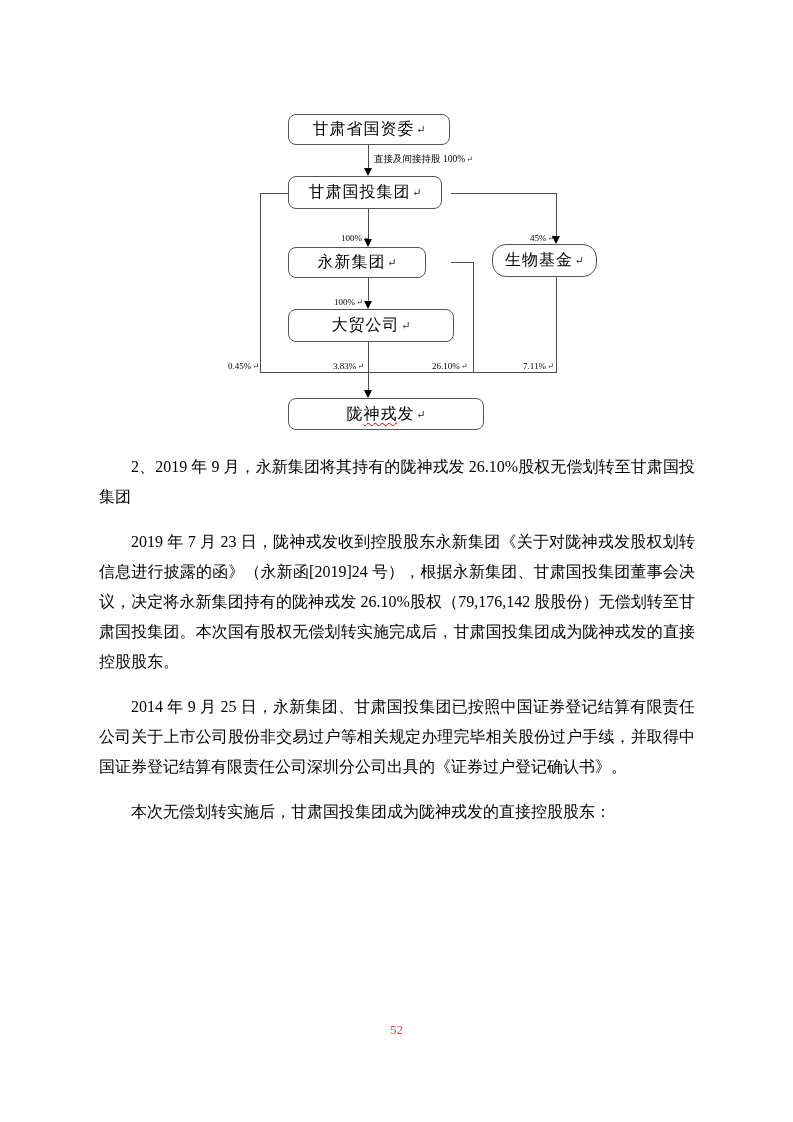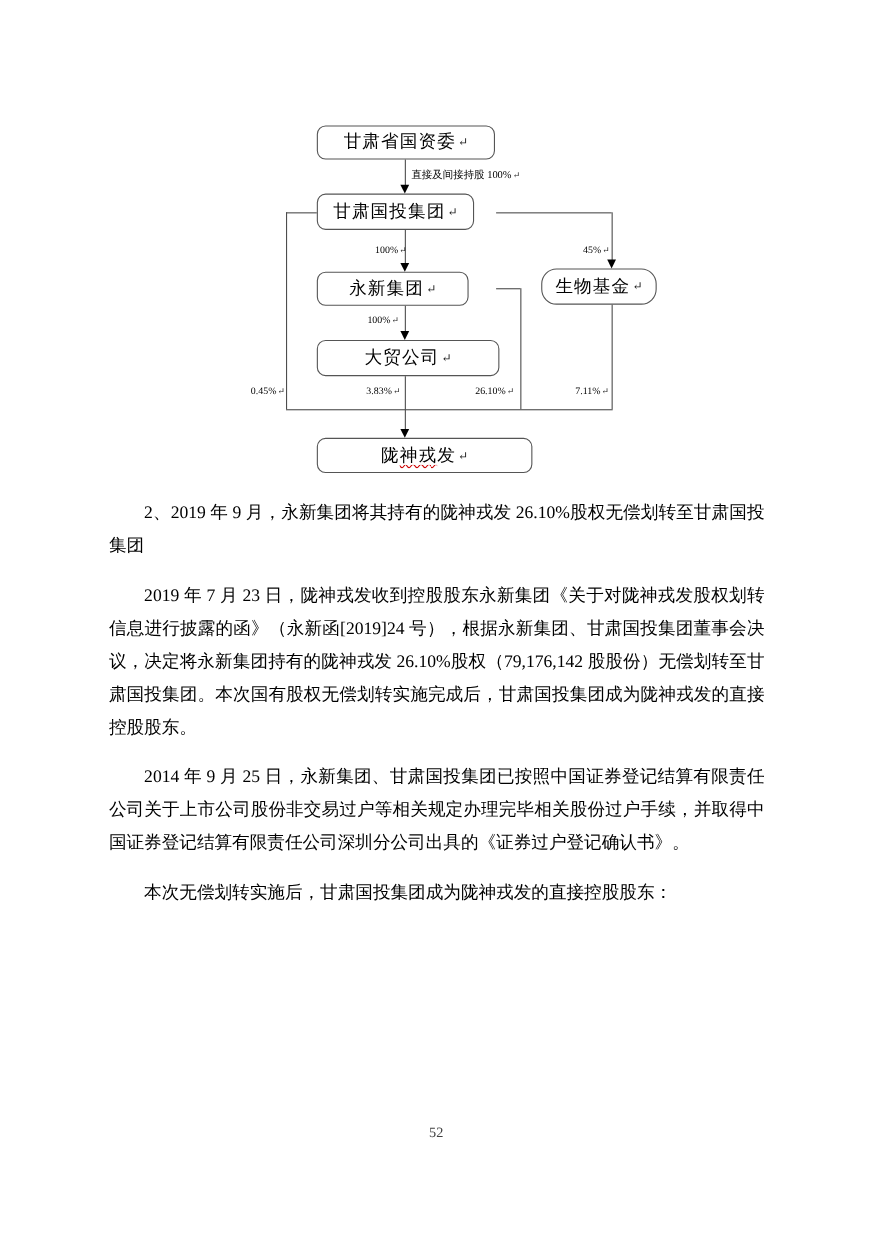--- a/index.html
+++ b/index.html
@@ -20,55 +20,55 @@
   .ret-sm { font-size:8px; color:#222; margin-left:1px; }
   .hline, .vline { position:absolute; background:#4d4d4d; }
   .hline { height:1px; }
   .vline { width:1px; }
   .arrow-down {
     position:absolute; width:0; height:0;
     border-left:4px solid transparent; border-right:4px solid transparent;
     border-top:8px solid #000;
   }
   .pct {
-    position:absolute; font-size:9px; white-space:nowrap; color:#000;
+    position:absolute; font-size:9px; white-space:nowrap; color:#000;margin-top:11px;
   }
   .edge-caption {
     position:absolute; font-size:9.5px; white-space:nowrap; color:#000;
   }
   .wavy {
     text-decoration:underline; text-decoration-style:wavy;
     text-decoration-color:#cc0000; text-decoration-thickness:1px;
     text-underline-offset:3px;
   }
   
   .textblock {
     position:absolute; left:99px; top:452px; width:596px;
     font-size:16px; line-height:30px; text-align:justify;
   }
   .para { margin:0 0 15px 0; text-indent:2em; }
   
   .footer {
     position:absolute; left:0; top:1022px; width:100%;
-    text-align:center; font-size:13px; color:#404040;
+    text-align:center; font-size:13px; color:#ef4444;
   }
 </style>
 </head>
 <body>
 
 <div class="page">
 
   <div class="diagram">
 
     <div class="node" style="left:288px; top:114px; width:162px; height:31px;">
       <span>甘肃省国资委</span>
         <span class="ret">↵</span>
     </div>
 
-    <div class="node" style="left:288px; top:176px; width:143px; height:33px;">
+    <div class="node" style="left:288px; top:176px; width:154px; height:33px;">
       <span>甘肃国投集团</span>
         <span class="ret">↵</span>
     </div>
 
     <div class="node" style="left:288px; top:247px; width:138px; height:31px;">
       <span>永新集团</span>
         <span class="ret">↵</span>
     </div>
 
     <div class="node" style="left:288px; top:309px; width:166px; height:33px;">

